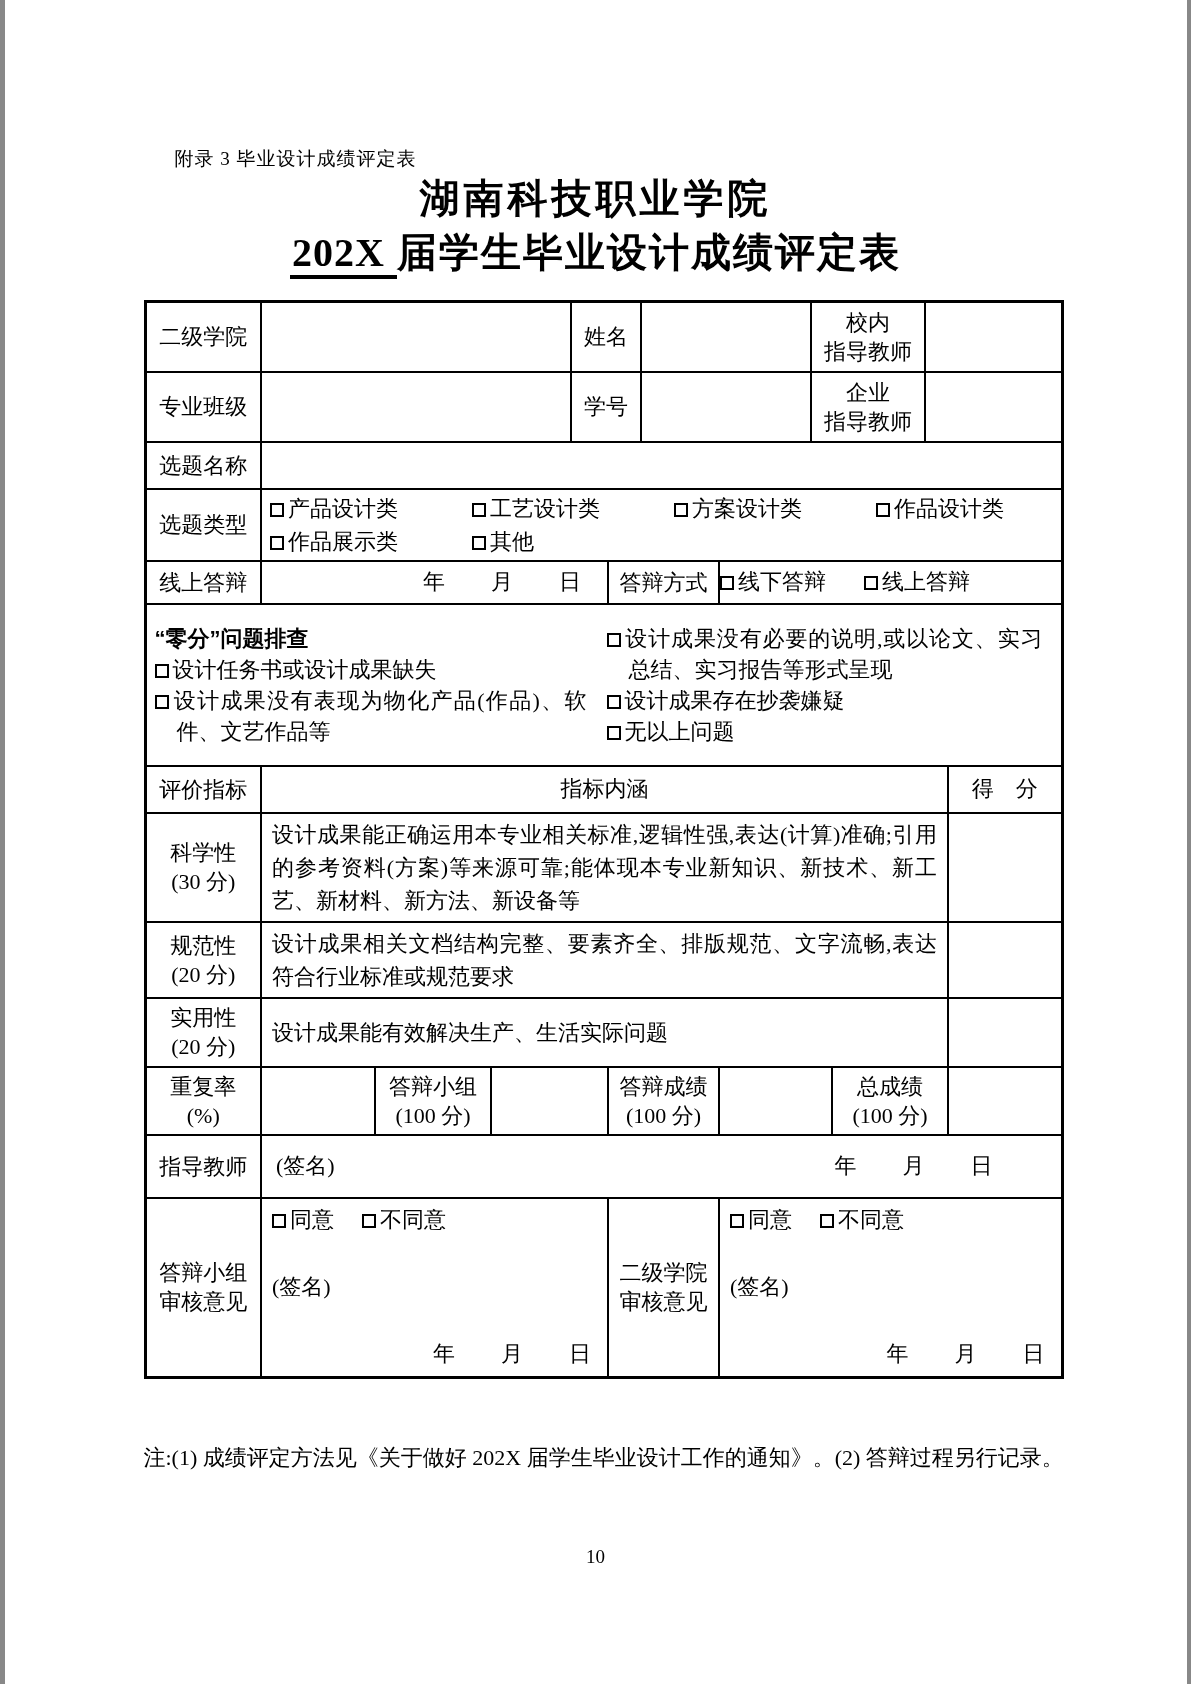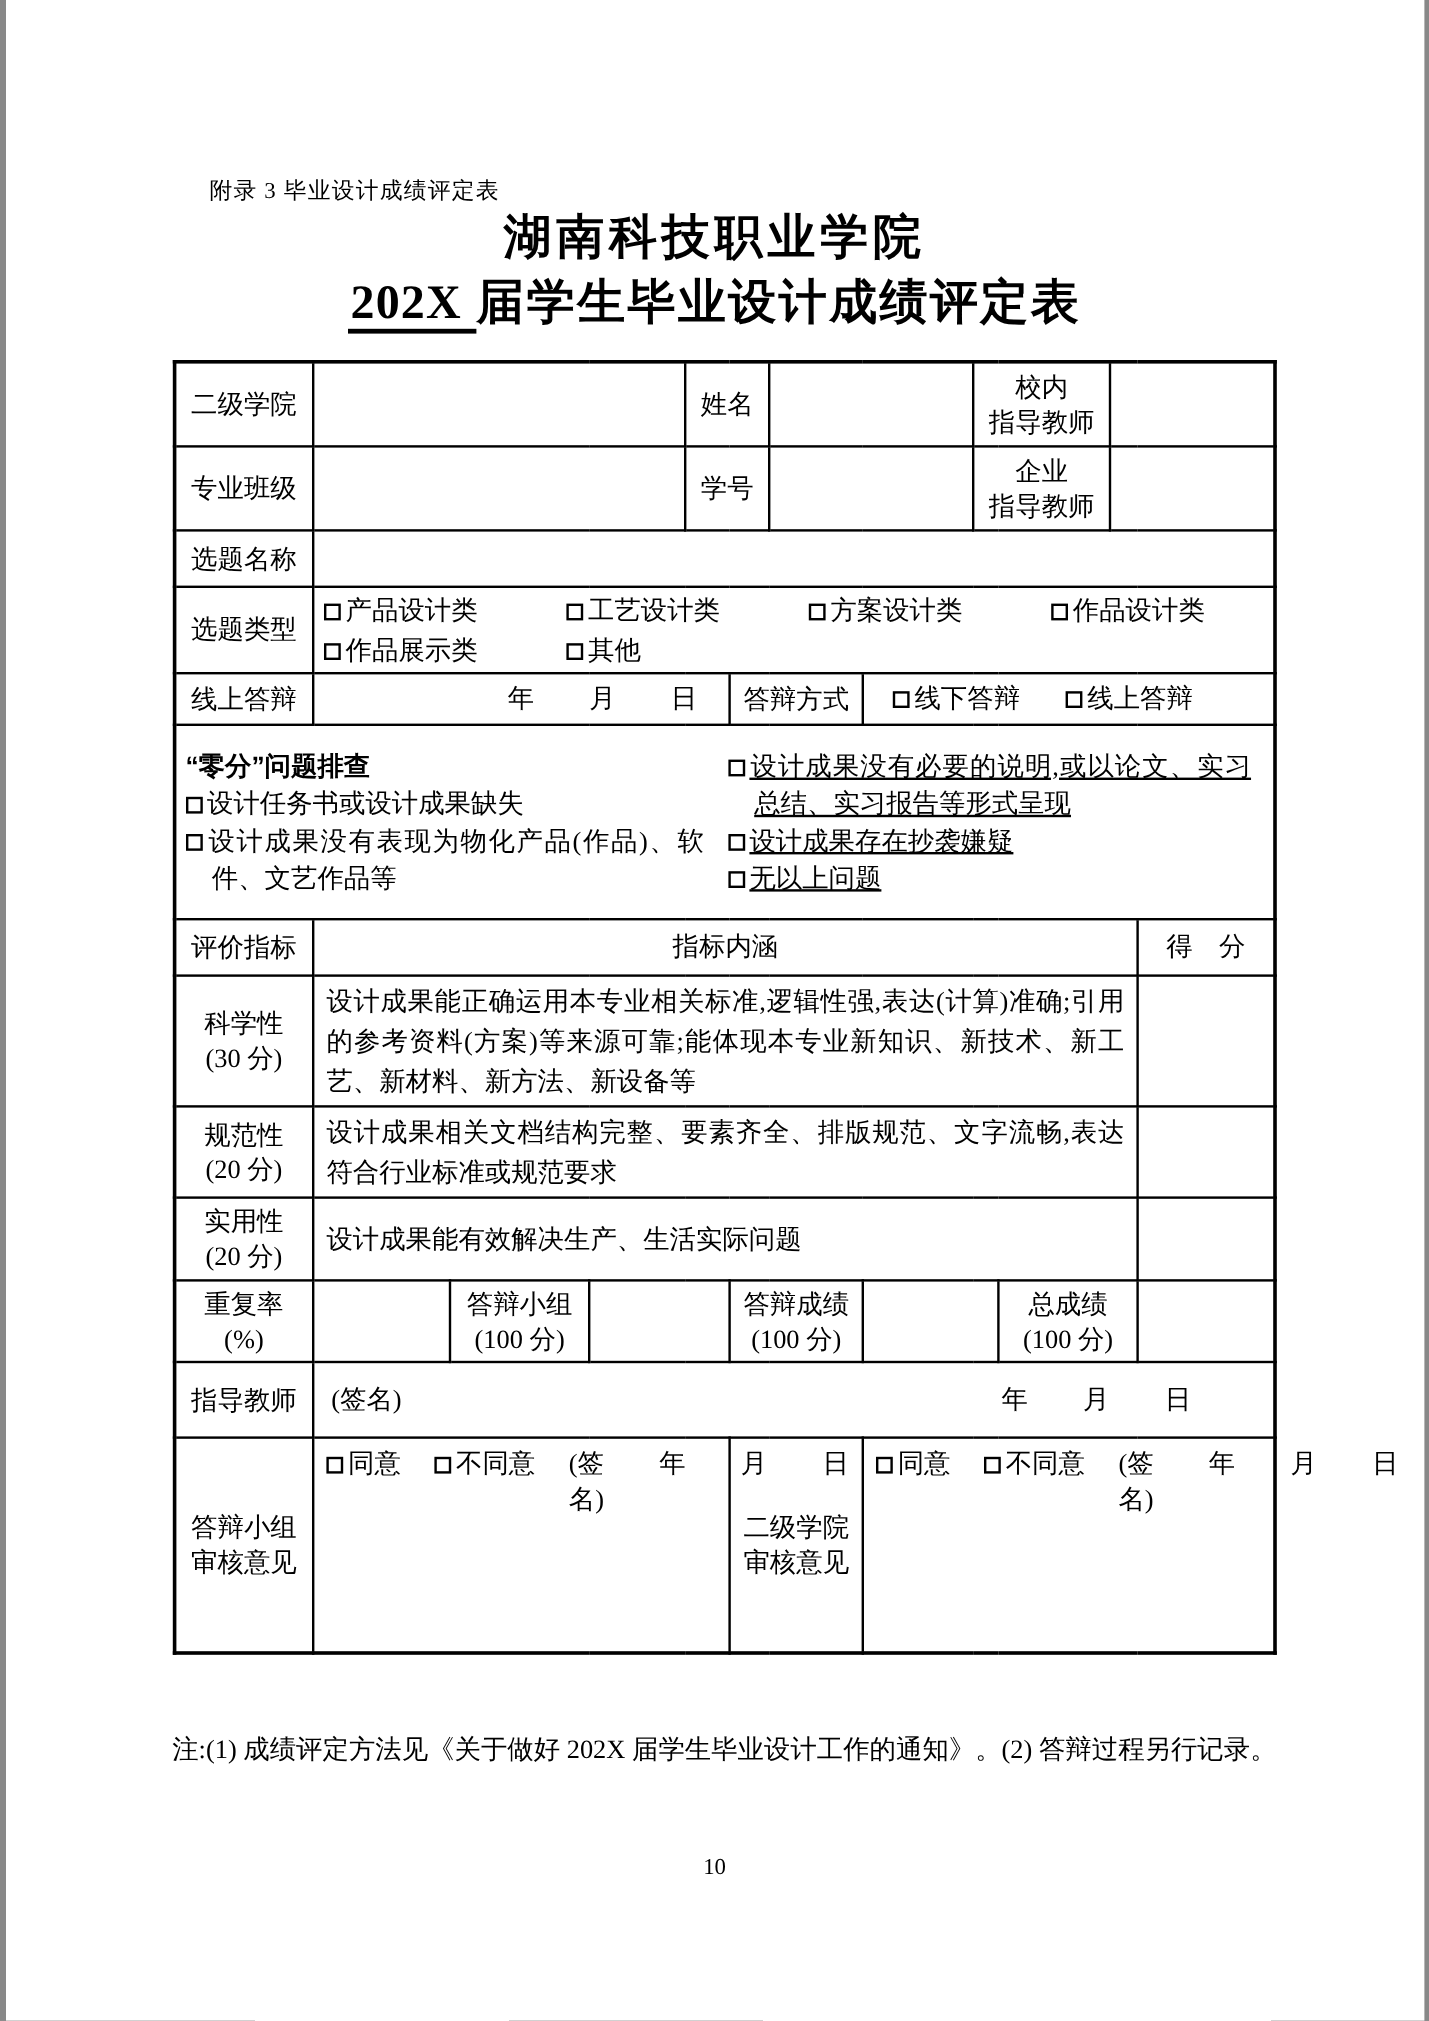--- a/index.html
+++ b/index.html
@@ -68,37 +68,37 @@
   }
   
   .tt-wrap { line-height: 33px; padding-left: 2px; text-decoration: underline; }
   .tt-item { display: inline-block; width: 202px; white-space: nowrap; }
   .tt-item.aw { width: auto; }
   
   .date-cell { text-align: right; padding-right: 26px; white-space: nowrap; }
   .date-cell .d { margin-left: 46px; }
   .date-cell .d:first-child { margin-left: 0; }
   
-  .dm-cell { padding-left: 24px; white-space: nowrap; }
+  .dm-cell { padding-left: 0; white-space: nowrap; }
   .dm-item { margin-right: 38px; white-space: nowrap; }
   .dm-item:last-child { margin-right: 0; }
   
   .zc-cell { padding: 18px 8px; vertical-align: top; }
   .zc-cols { display: flex; }
   .zc-left { width: 452px; padding-right: 20px; }
-  .zc-right { flex: 1; padding-right: 10px; text-decoration: underline; }
+  .zc-right { flex: 1; padding-right: 10px; }
   .zc-head { font-weight: bold; line-height: 31px; font-family: "Liberation Sans", "DejaVu Sans", sans-serif; }
   .zc-item { line-height: 31px; padding-left: 22px; text-indent: -22px; text-align: justify; }
   
   .sign-cell { padding: 4px 14px; }
   .sign-flex { display: flex; justify-content: space-between; align-items: center; }
   .sign-flex .dates { white-space: nowrap; padding-right: 54px; }
   .sign-flex .dates .d { margin-left: 46px; }
   .opinion-cell { vertical-align: top; padding: 6px 10px; }
-  .opinion-inner { display: flex; justify-content: space-between; height: 164px; }
+  .opinion-inner { display: flex; flex-direction: column; justify-content: space-between; height: 164px; }
   .op-options { white-space: nowrap; }
   .op-options .op-item { margin-right: 28px; white-space: nowrap; }
   .op-sign { }
   .op-date { text-align: right; padding-right: 6px; white-space: nowrap; }
   .op-date .d { margin-left: 46px; }
   .footnote {
     position: absolute; left: 139px; top: 1444px; width: 930px;
     font-size: 22px; line-height: 28px;
   }
   .pageno {

